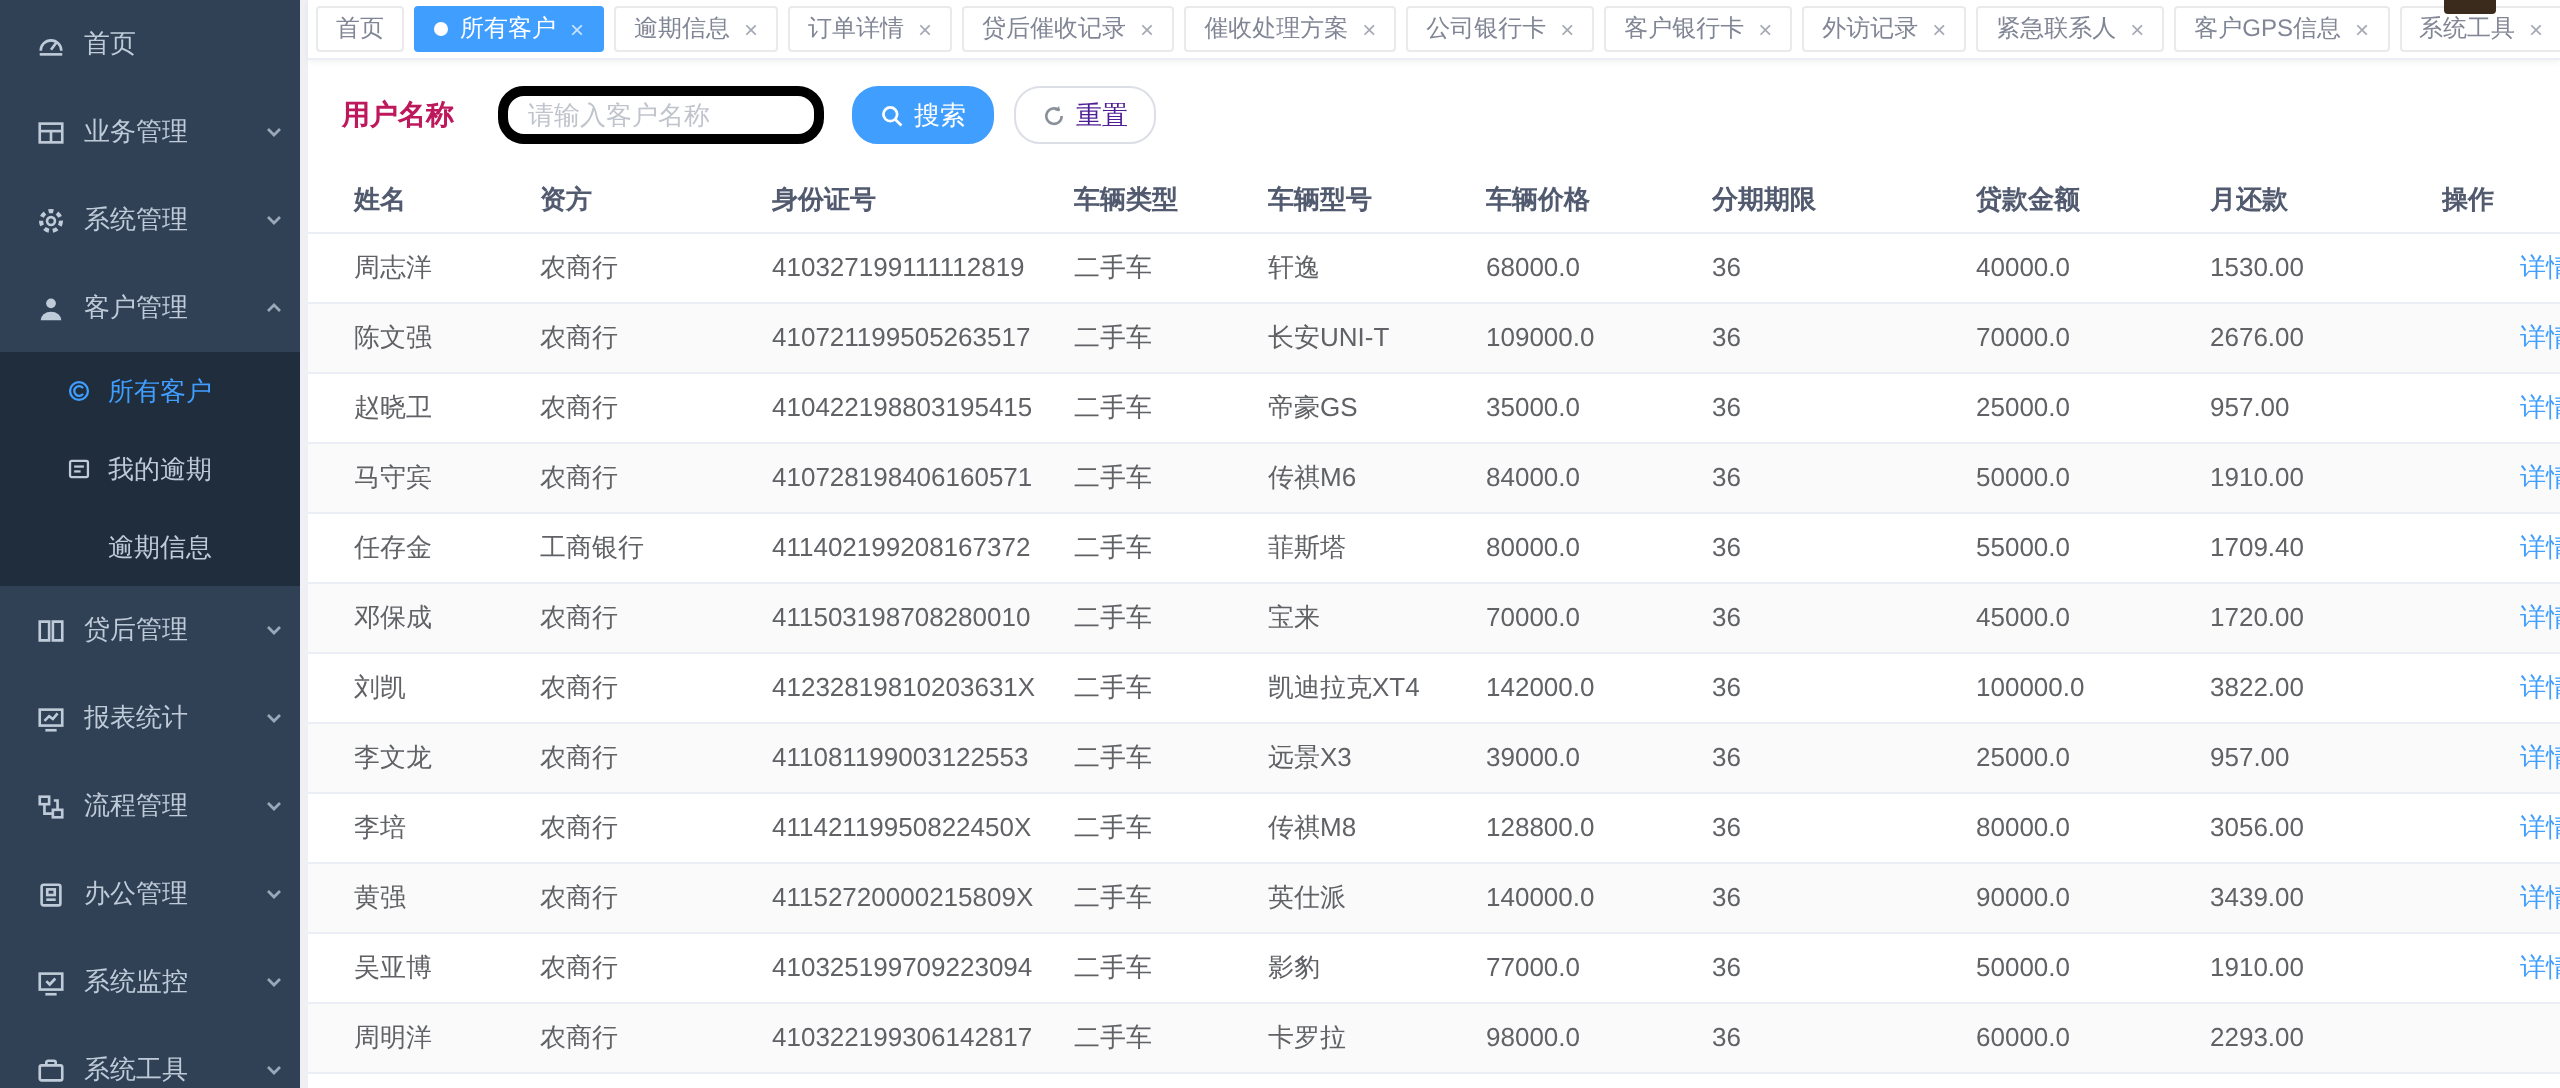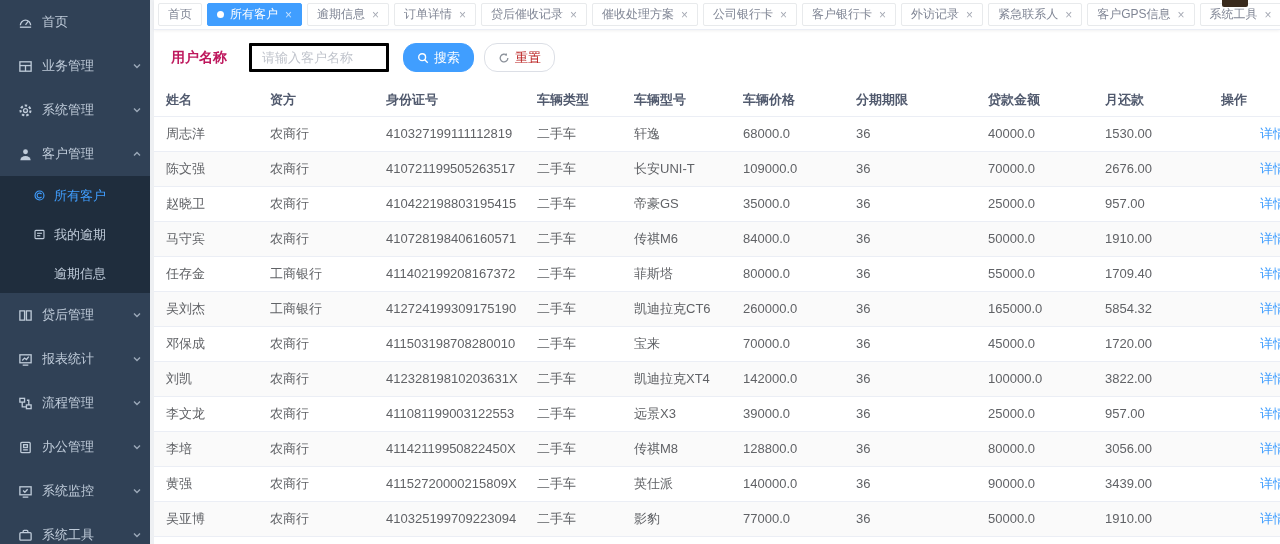--- a/index.html
+++ b/index.html
@@ -38,36 +38,36 @@
     color:#808695; font-size:12px; cursor:pointer; flex:0 0 auto; }
   .tab .dot { width:7px; height:7px; border-radius:50%; background:#fff; margin-right:6px; }
   .tab .x { margin-left:7px; font-size:12px; line-height:1; opacity:.7; cursor:pointer; }
   .tab.active { background:#409eff; border-color:#409eff; color:#fff; }
   .avatar-frag { position:absolute; top:0; right:32px; width:26px; height:7px;
     background:#3a2b1d; border-radius:0 0 2px 2px; }
 
   
   .search-row { display:flex; align-items:center; height:55px; padding:0 0 0 17px; }
   .search-label { font-size:14px; font-weight:bold; color:#be185d; margin-right:22px; }
-  .search-input { width:140px; height:29px; border:3px solid #000000; border-radius:1px;
+  .search-input { width:163px; height:29px; border:5px solid #000000; border-radius:13px;
     padding:0 10px; font-size:13px; color:#606266; outline:none; }
   .search-input::placeholder { color:#c0c4cc; }
   .btn { display:inline-flex; align-items:center; height:29px; padding:0 13px;
     border-radius:13px; font-size:13px; cursor:pointer; border:1px solid transparent; }
   .btn svg { width:12px; height:12px; margin-right:5px; }
   .btn-primary { background:#409eff; border-color:#409eff; color:#fff; margin-left:14px; }
-  .btn-plain { background:#fff; border-color:#dcdfe6; color:#b91c1c; margin-left:10px; }
+  .btn-plain { background:#fff; border-color:#dcdfe6; color:#4c1d95; margin-left:10px; }
 
   
   table { width:1126px; border-collapse:collapse; table-layout:fixed; font-size:13px; }
   th { height:31px; text-align:left; font-weight:bold; color:#515a6e;
     border-bottom:1px solid #ebeef5; overflow:hidden; white-space:nowrap; }
   td { height:35px; color:#606266; border-bottom:1px solid #ebeef5;
     overflow:hidden; white-space:nowrap; }
-  th:first-child, td:first-child { padding-left:12px; }
+  th:first-child, td:first-child { padding-left:23px; }
   th:last-child, td:last-child { padding-right:22px; }
   tbody tr:nth-child(even) { background:#fafafa; }
   .detail-link { color:#409eff; cursor:pointer; text-decoration:none;margin-left:39px; }
 </style>
 </head>
 <body>
 
 <div class="sidebar">
   <div id="sidebar-menu">
       <div class="side-item">
@@ -392,32 +392,20 @@
           <td>411402199208167372</td>
           <td>二手车</td>
           <td>菲斯塔</td>
           <td>80000.0</td>
           <td>36</td>
           <td>55000.0</td>
           <td>1709.40</td>
           <td><a class="detail-link">详情</a></td>
         </tr>
         <tr>
-          <td>吴刘杰</td>
-          <td>工商银行</td>
-          <td>412724199309175190</td>
-          <td>二手车</td>
-          <td>凯迪拉克CT6</td>
-          <td>260000.0</td>
-          <td>36</td>
-          <td>165000.0</td>
-          <td>5854.32</td>
-          <td><a class="detail-link">详情</a></td>
-        </tr>
-        <tr>
           <td>邓保成</td>
           <td>农商行</td>
           <td>411503198708280010</td>
           <td>二手车</td>
           <td>宝来</td>
           <td>70000.0</td>
           <td>36</td>
           <td>45000.0</td>
           <td>1720.00</td>
           <td><a class="detail-link">详情</a></td>

